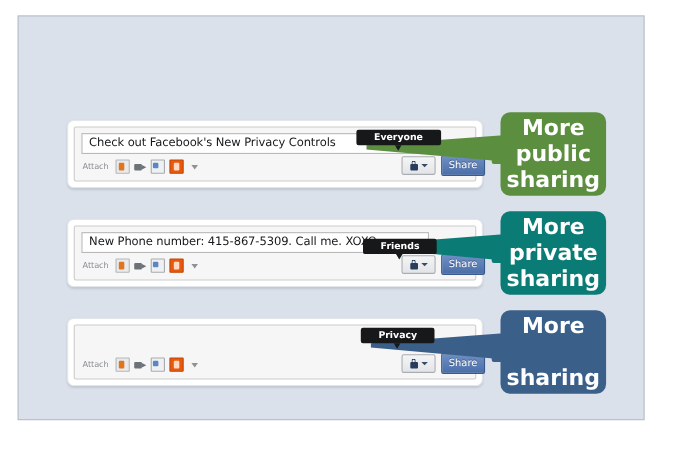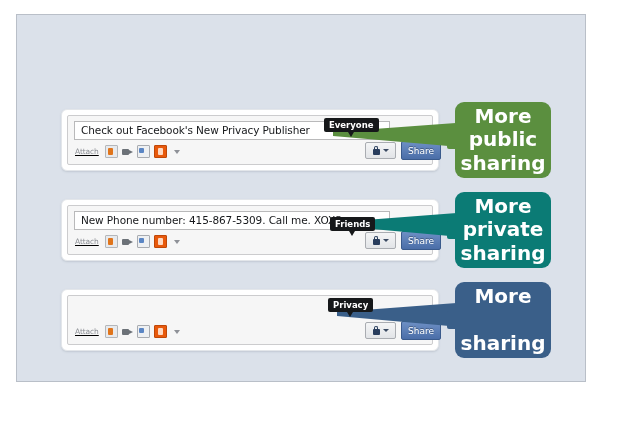--- a/index.html
+++ b/index.html
@@ -33,21 +33,21 @@
   .composer-input{
     position:absolute;left:6px;top:5px;width:316px;height:19px;
     background:#ffffff;border:1px solid #b9b9ba;
     box-sizing:border-box;overflow:hidden;
   }
   .composer-text{
     position:absolute;left:6px;top:2px;
     font-size:10.5px;color:#16181b;white-space:nowrap;letter-spacing:-0.1px;
   }
   .attach-row{
-    position:absolute;left:7px;top:29px;display:flex;align-items:center;gap:4px;text-decoration:underline;
+    position:absolute;left:7px;top:29px;display:flex;align-items:center;gap:4px;
   }
   .attach-label{font-size:7.5px;color:#8a8d93;margin-right:2px;letter-spacing:-0.1px;}
   .att-ico{
     width:11px;height:11px;border-radius:1px;position:relative;display:inline-block;
   }
   .ico-photo{background:#e8eaed;border:1px solid #b4b7bb;}
   .ico-photo::after{
     content:"";position:absolute;left:2px;top:1.5px;width:5px;height:7px;
     background:#e0751c;border-radius:1px;
   }
@@ -107,21 +107,21 @@
     color:#ffffff;font-size:9px;font-weight:normal;
     display:flex;align-items:center;justify-content:center;
     box-sizing:border-box;text-shadow:0 -1px 0 rgba(0,0,0,.35);
   }
 
   
   .tooltip{
     position:absolute;height:14px;background:#16181a;border-radius:2px;
     color:#ffffff;font-size:8.5px;font-weight:bold;
     display:flex;align-items:center;justify-content:center;
-    padding:0 5px;box-sizing:border-box;white-space:nowrap;z-index:6;
+    padding:0 16px;box-sizing:border-box;white-space:nowrap;z-index:6;
   }
   .tooltip::after{
     content:"";position:absolute;left:50%;margin-left:-3.5px;bottom:-5px;
     width:0;height:0;
     border-left:3.5px solid transparent;border-right:3.5px solid transparent;
     border-top:5px solid #16181a;
   }
 
   
   .arrow{position:absolute;z-index:4;}
@@ -142,21 +142,21 @@
 </style>
 </head>
 <body>
 
 <div id="slide">
 
 
   <div class="card" style="top:94px">
     <div class="card-inner">
       <div class="composer-input">
-        <span class="composer-text">Check out Facebook's New Privacy Publisher</span>
+        <span class="composer-text">Check out Facebook's New Privacy Controls</span>
       </div>
       <div class="attach-row">
         <span class="attach-label">Attach</span>
         <span class="att-ico ico-photo"></span>
         <span class="att-ico ico-video"></span>
         <span class="att-ico ico-link"></span>
         <span class="att-ico ico-event"></span>
         <span class="caret-small"></span>
       </div>
       <div class="lock-btn">

